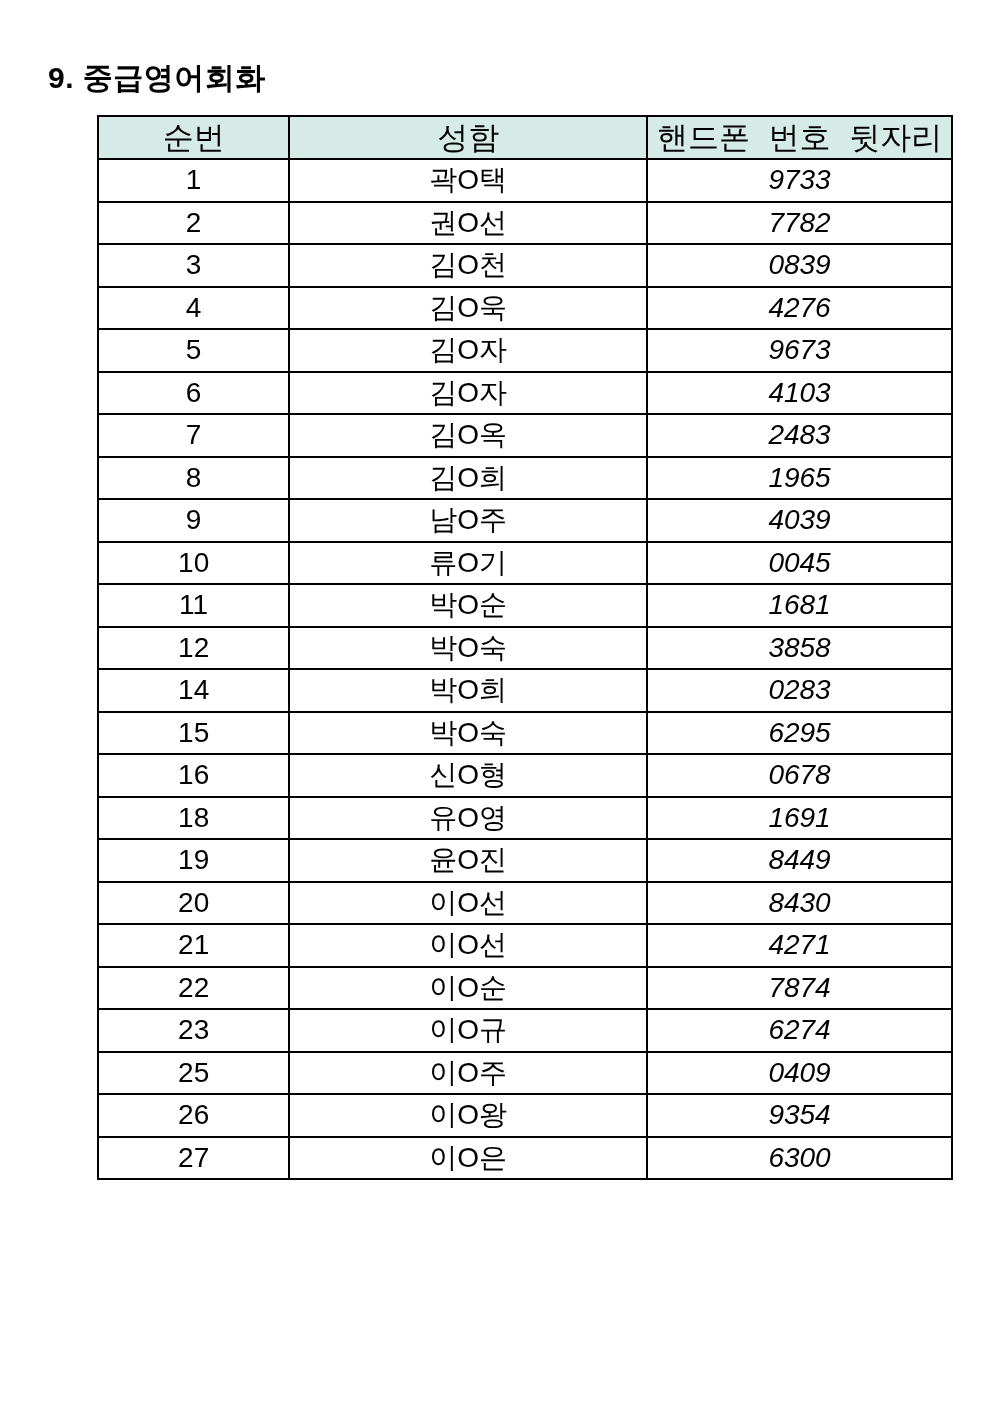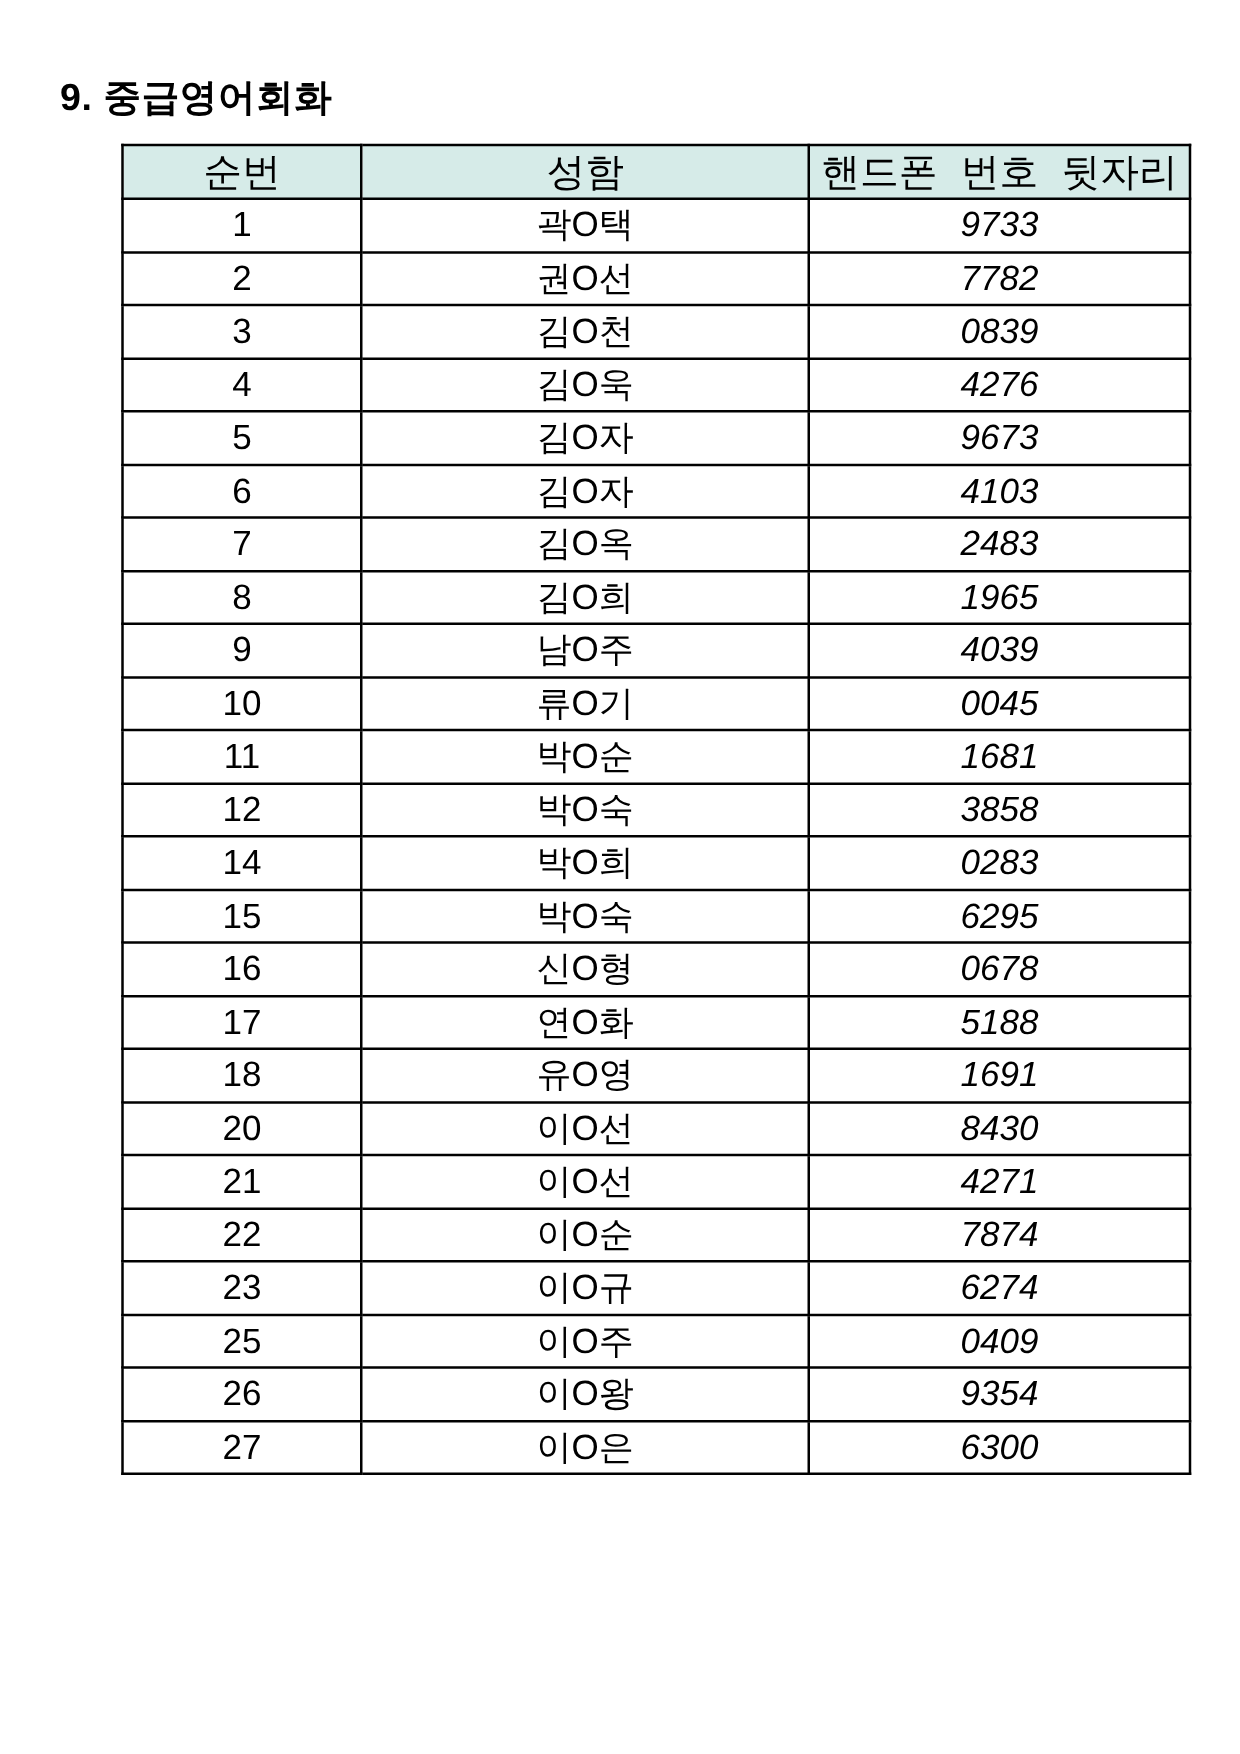--- a/index.html
+++ b/index.html
@@ -153,30 +153,30 @@
           <td class="cell-no">15</td>
           <td class="cell-name">박O숙</td>
           <td class="cell-phone">6295</td>
         </tr>
         <tr>
           <td class="cell-no">16</td>
           <td class="cell-name">신O형</td>
           <td class="cell-phone">0678</td>
         </tr>
         <tr>
-          <td class="cell-no">17</td>
-          <td class="cell-name">연O화</td>
-          <td class="cell-phone">5188</td>
-        </tr>
-        <tr>
           <td class="cell-no">18</td>
           <td class="cell-name">유O영</td>
           <td class="cell-phone">1691</td>
         </tr>
         <tr>
+          <td class="cell-no">19</td>
+          <td class="cell-name">윤O진</td>
+          <td class="cell-phone">8449</td>
+        </tr>
+        <tr>
           <td class="cell-no">20</td>
           <td class="cell-name">이O선</td>
           <td class="cell-phone">8430</td>
         </tr>
         <tr>
           <td class="cell-no">21</td>
           <td class="cell-name">이O선</td>
           <td class="cell-phone">4271</td>
         </tr>
         <tr>

